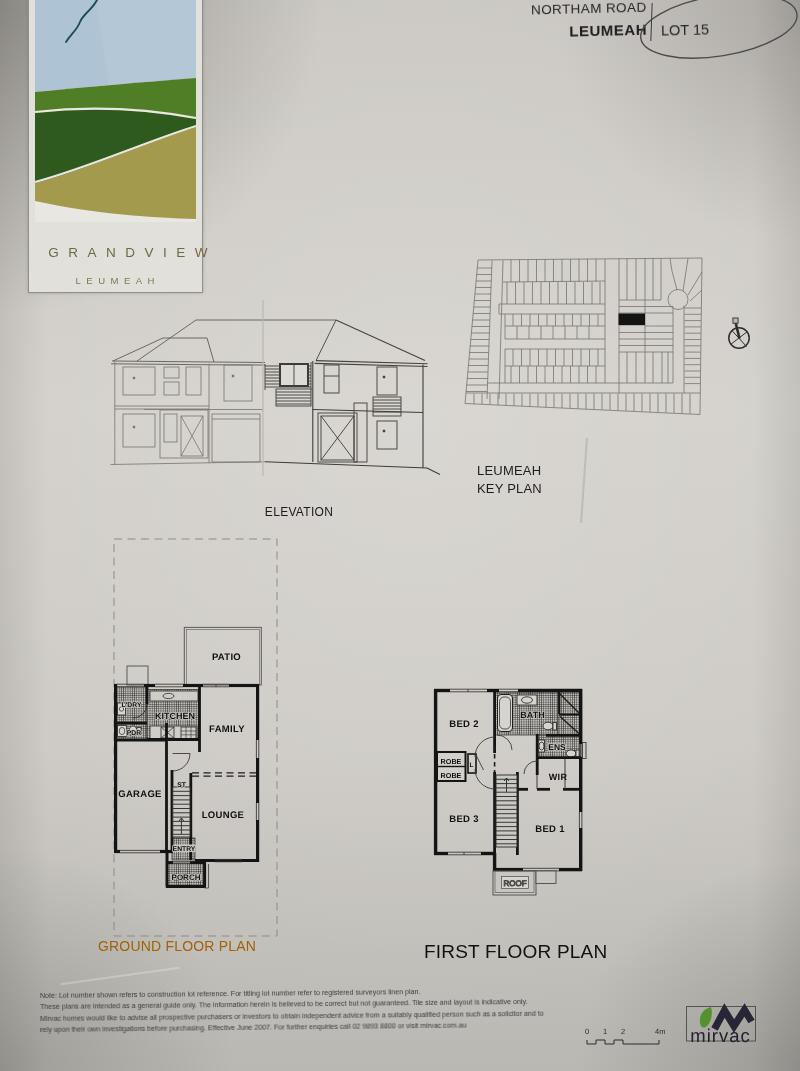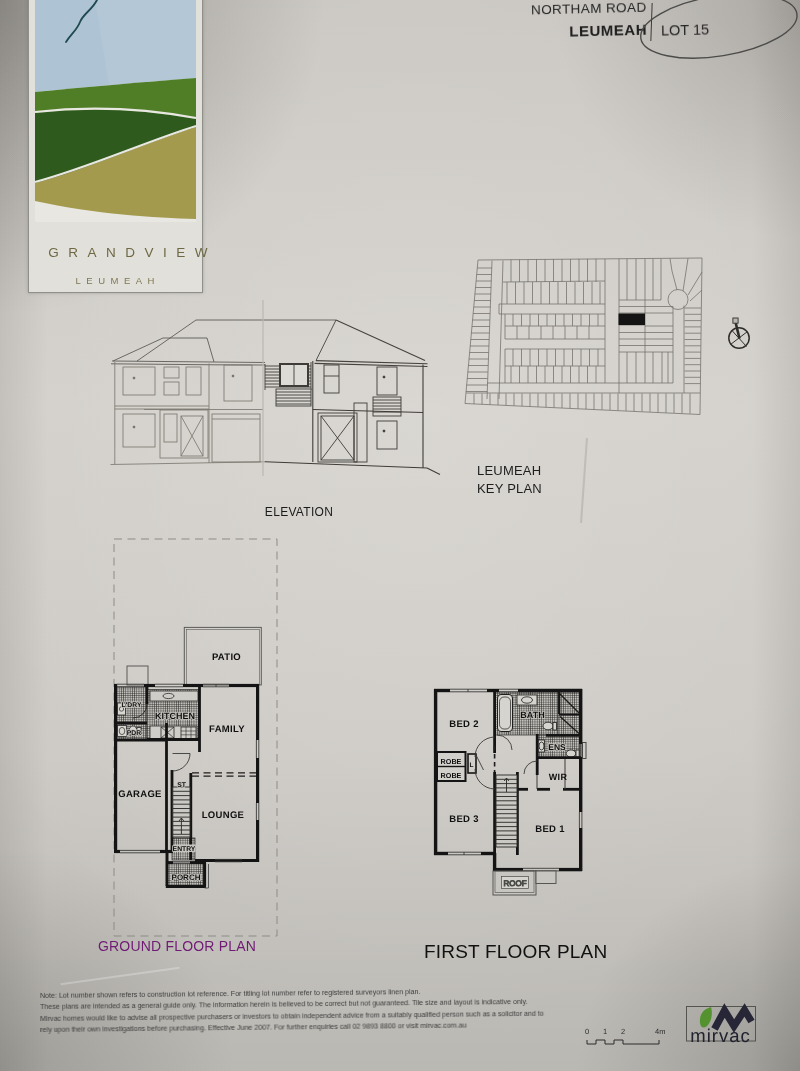--- a/index.html
+++ b/index.html
@@ -322,21 +322,21 @@
     <text x="134" y="734.5" font-size="6.8">PDR</text>
     <text x="227" y="732" font-size="9.5" stroke="none" letter-spacing="0.3">FAMILY</text>
     <text x="140" y="797" font-size="9.5" stroke="none" letter-spacing="0.3">GARAGE</text>
     <text x="181.5" y="786.5" font-size="6.8">ST</text>
     <text x="223" y="818" font-size="9.5" stroke="none" letter-spacing="0.3">LOUNGE</text>
     <text x="184" y="850.5" font-size="6.8">ENTRY</text>
     <text x="186" y="880" font-size="8">PORCH</text>
   </g>
 </svg>
 
-<div class="abs" style="left:77px;top:938px;width:200px;text-align:center;font-size:14px;color:#701a75;letter-spacing:0.2px;white-space:nowrap">GROUND FLOOR PLAN</div>
+<div class="abs" style="left:77px;top:938px;width:200px;text-align:center;font-size:14px;color:#a16207;letter-spacing:0.2px;white-space:nowrap">GROUND FLOOR PLAN</div>
 
 <svg class="abs" style="left:425px;top:680px" width="175" height="225" viewBox="425 680 175 225">
   <defs>
     <pattern id="fh" width="2.2" height="2.2" patternUnits="userSpaceOnUse">
       <rect width="2.2" height="2.2" fill="#c2c0bb"></rect>
       <path d="M0,0 H2.2 M0,0 V2.2" stroke="#232320" stroke-width="0.9"></path>
     </pattern>
   </defs>
 
   <rect x="495.5" y="692" width="62.5" height="43" fill="url(#fh)" stroke="#2a2a28" stroke-width="0.7"></rect>

